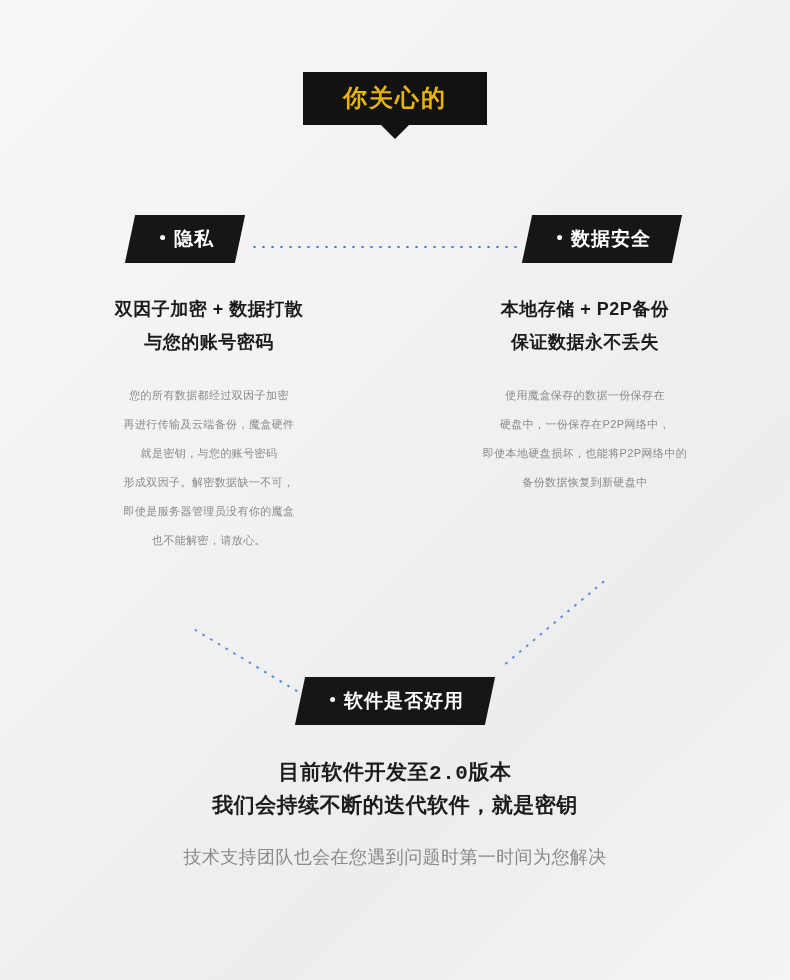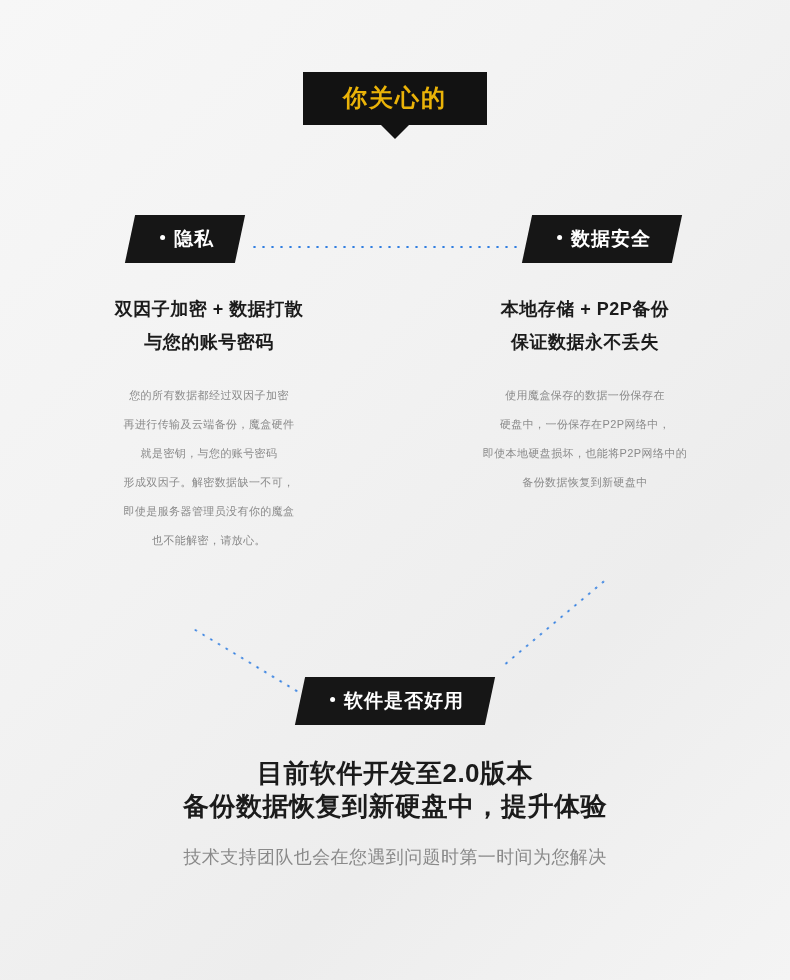--- a/index.html
+++ b/index.html
@@ -144,21 +144,21 @@
   }
 
   
   #col-bottom {
     position: absolute;
     left: 95px;
     top: 757px;
     width: 600px;
     text-align: center;
   }
-  #col-bottom .headline { font-size: 26px; line-height: 33px; }
+  #col-bottom .headline { font-size: 21px; line-height: 33px; font-family: Liberation Mono, monospace; }
   #col-bottom .body-text { margin-top: 20px; font-size: 18px; }
 </style>
 </head>
 <body>
 
 <div class="page">
 
   <div class="banner-wrap">
     <div class="banner">你关心的</div>
   </div>
@@ -209,20 +209,20 @@
       <div>使用魔盒保存的数据一份保存在</div>
       <div>硬盘中，一份保存在P2P网络中，</div>
       <div>即使本地硬盘损坏，也能将P2P网络中的</div>
       <div>备份数据恢复到新硬盘中</div>
     </div>
   </div>
 
   <div id="col-bottom">
     <div class="headline">
       <div>目前软件开发至2.0版本</div>
-      <div>备份数据恢复到新硬盘中，提升体验</div>
+      <div>我们会持续不断的迭代软件，就是密钥</div>
     </div>
     <div class="body-text">
       <div>技术支持团队也会在您遇到问题时第一时间为您解决</div>
     </div>
   </div>
 
 </div>
 
 </body></html>

